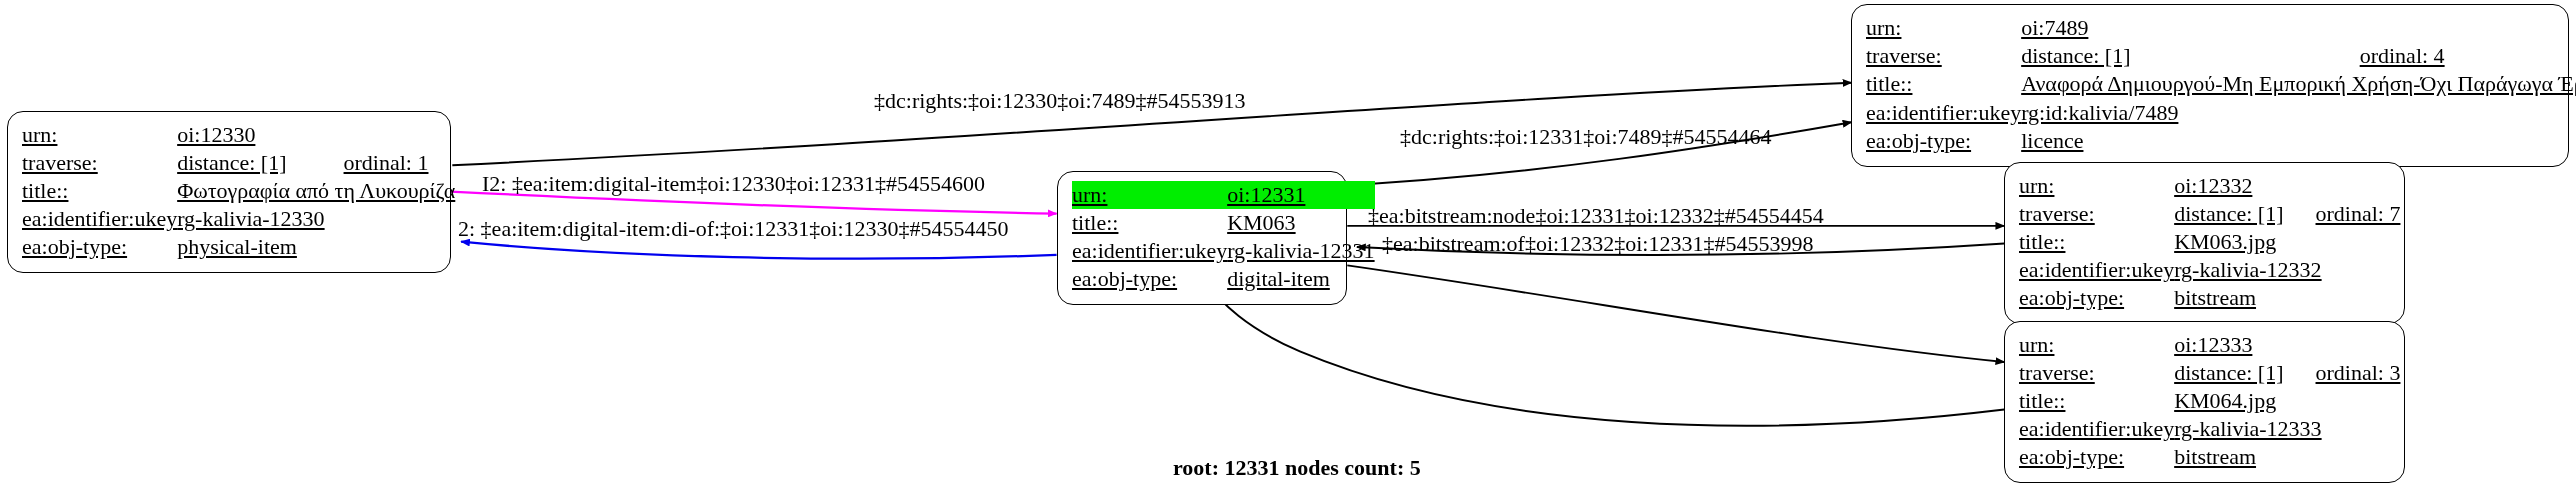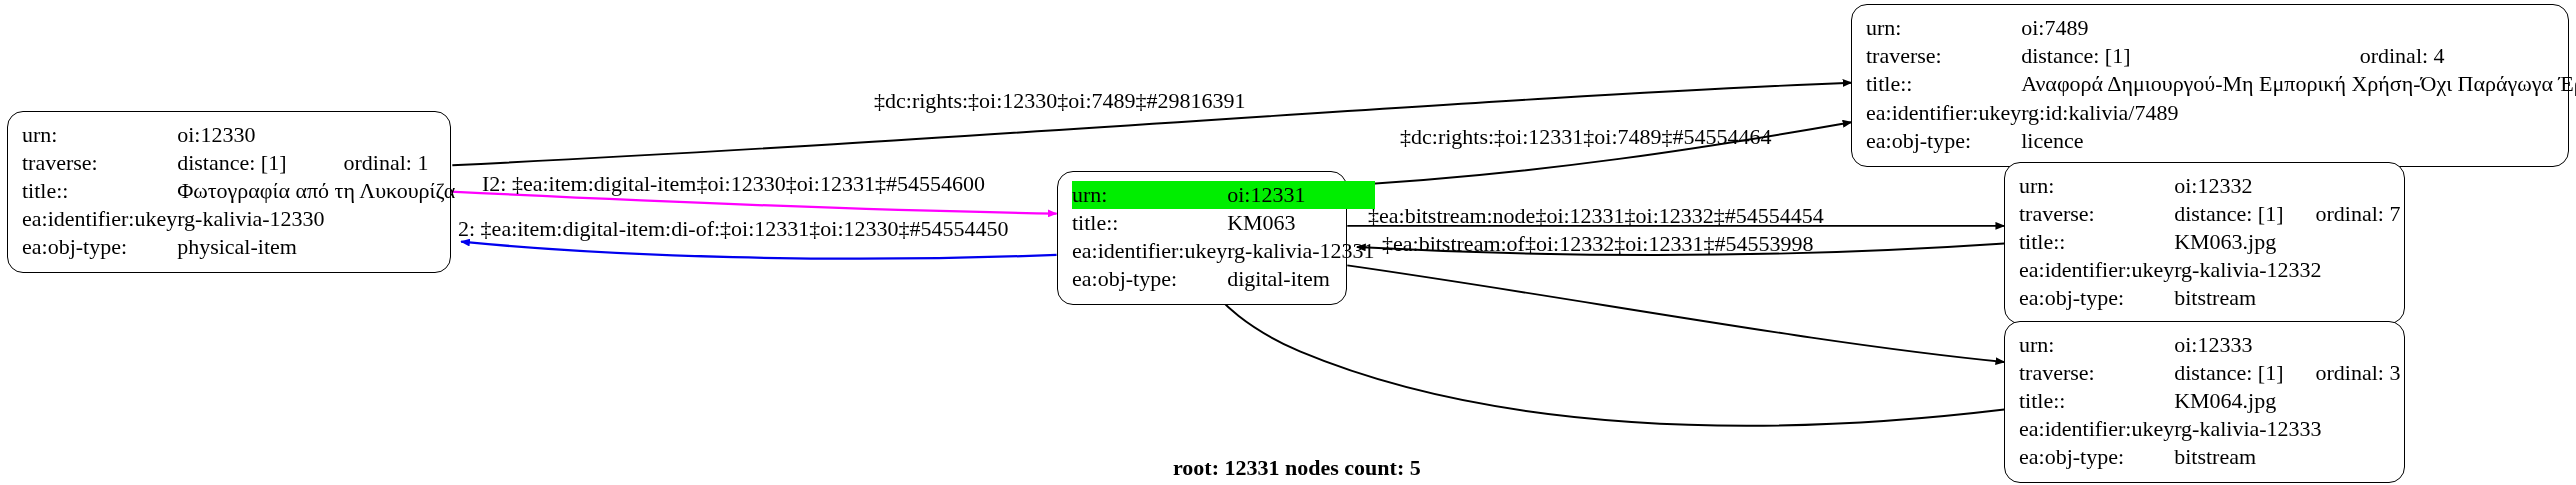--- a/index.html
+++ b/index.html
@@ -1,21 +1,21 @@
 <!DOCTYPE html>
 <html style="font-size:14px"><head>
 <meta charset="utf-8">
 <style>
   html,body{margin:0;padding:0;background:#ffffff;}
   body{width:2576px;height:486px;position:relative;overflow:hidden;
        font-family:"Liberation Serif","DejaVu Serif",serif;color:#000;}
   #canvas{position:absolute;inset:0;width:2576px;height:486px;}
   #edge-layer{position:absolute;left:0;top:0;width:2576px;height:486px;}
   .node{position:absolute;box-sizing:border-box;border:1.8px solid #000;
-        border-radius:16px;background:#fff;padding:8.8px 14px 10.5px 14px;}
+        border-radius:16px;background:#fff;padding:8.8px 14px 10.5px 14px;text-decoration:underline;}
   table.attrs{border-collapse:collapse;}
   table.attrs td{padding:1.8px 0;font-size:22px;line-height:1.12;white-space:nowrap;
                  vertical-align:top;}
   td.k{padding-right:16px;}
   td.v{padding-right:3.5px;}
   .hl{background:#00ee00;}
   .trav .ord{padding-left:32px;}
   .edge-label{position:absolute;font-size:22px;line-height:1;white-space:nowrap;
               background:transparent;}
   #footer{position:absolute;font-size:22px;white-space:nowrap;font-weight:bold;}
@@ -183,21 +183,21 @@
         <td class="v" colspan="2">rg-kalivia-12333</td>
       </tr>
       <tr>
         <td class="k">ea:obj-type:</td>
         <td class="v" colspan="2">bitstream</td>
       </tr>
     </tbody>
       </table>
   </div>
 
-  <div class="edge-label" style="left:874px; top:90px;">‡dc:rights:‡oi:12330‡oi:7489‡#29816391</div>
+  <div class="edge-label" style="left:874px; top:90px;">‡dc:rights:‡oi:12330‡oi:7489‡#54553913</div>
 
   <div class="edge-label" style="left:1400px; top:126px;">‡dc:rights:‡oi:12331‡oi:7489‡#54554464</div>
 
   <div class="edge-label" style="left:482px; top:173px;">I2: ‡ea:item:digital-item‡oi:12330‡oi:12331‡#54554600</div>
 
   <div class="edge-label" style="left:458px; top:218px;">2: ‡ea:item:digital-item:di-of:‡oi:12331‡oi:12330‡#54554450</div>
 
   <div class="edge-label" style="left:1368px; top:205px;">‡ea:bitstream:node‡oi:12331‡oi:12332‡#54554454</div>
 
   <div class="edge-label" style="left:1382px; top:233px;">‡ea:bitstream:of‡oi:12332‡oi:12331‡#54553998</div>

